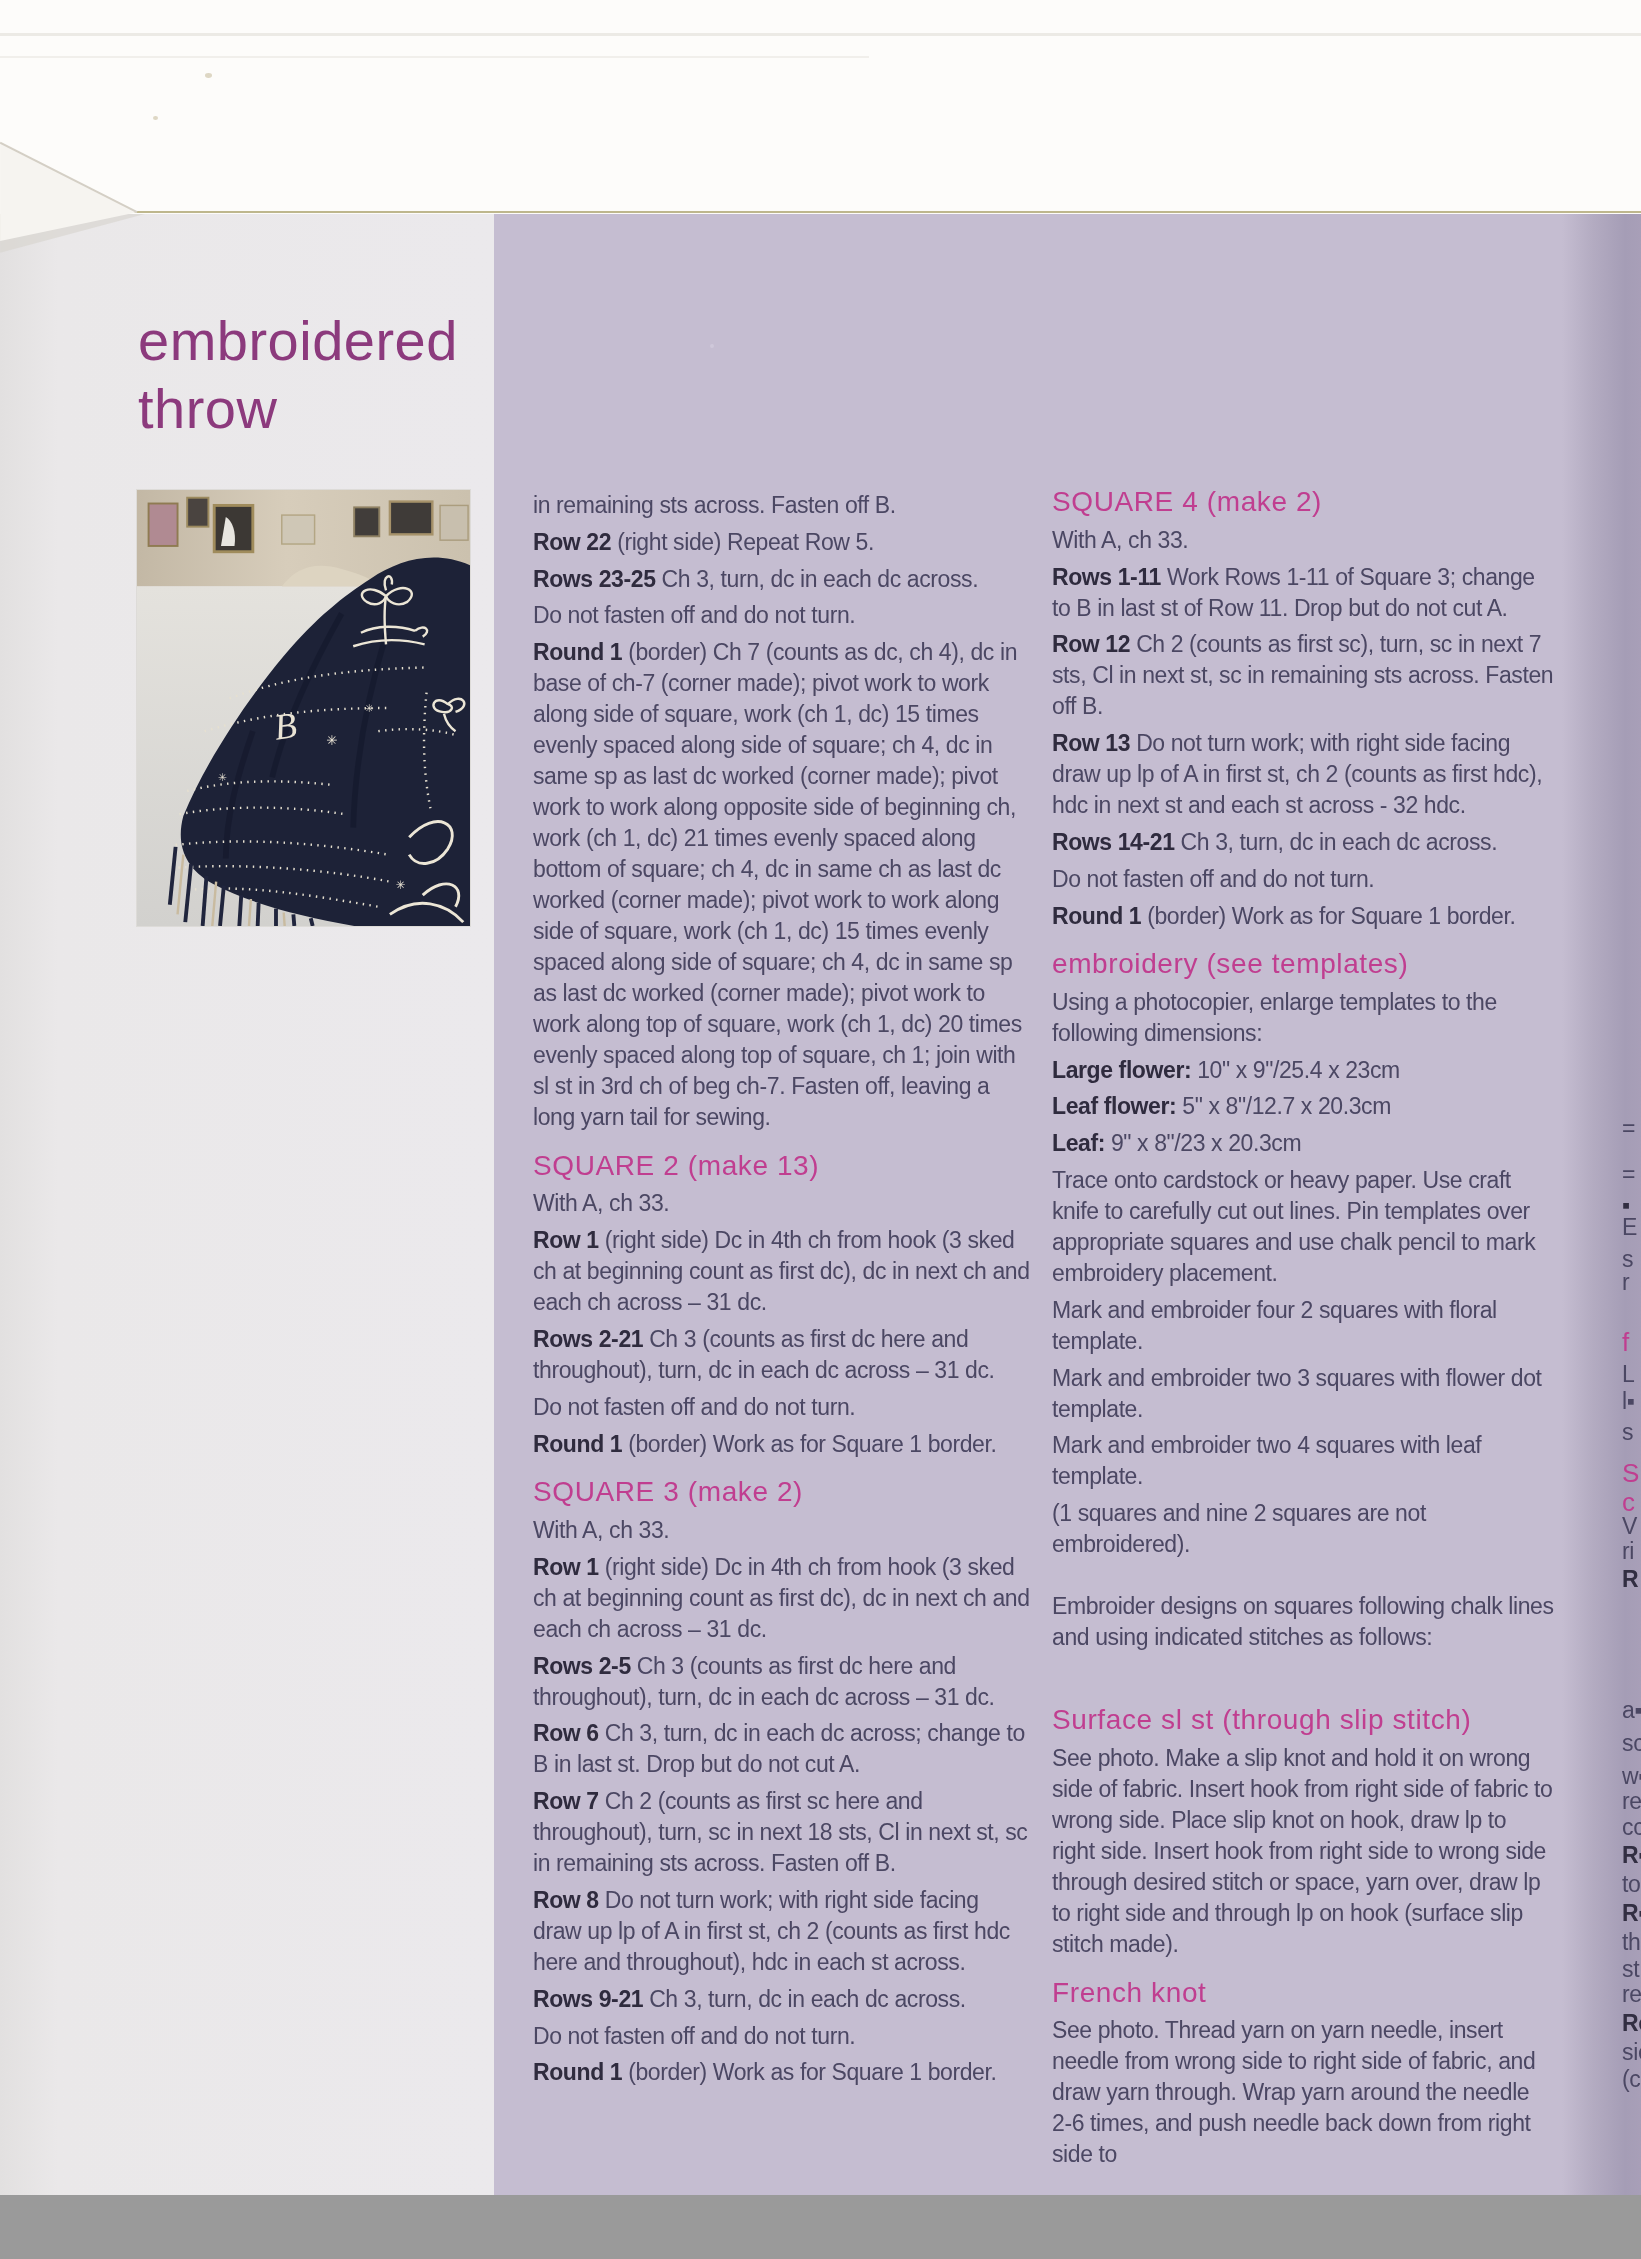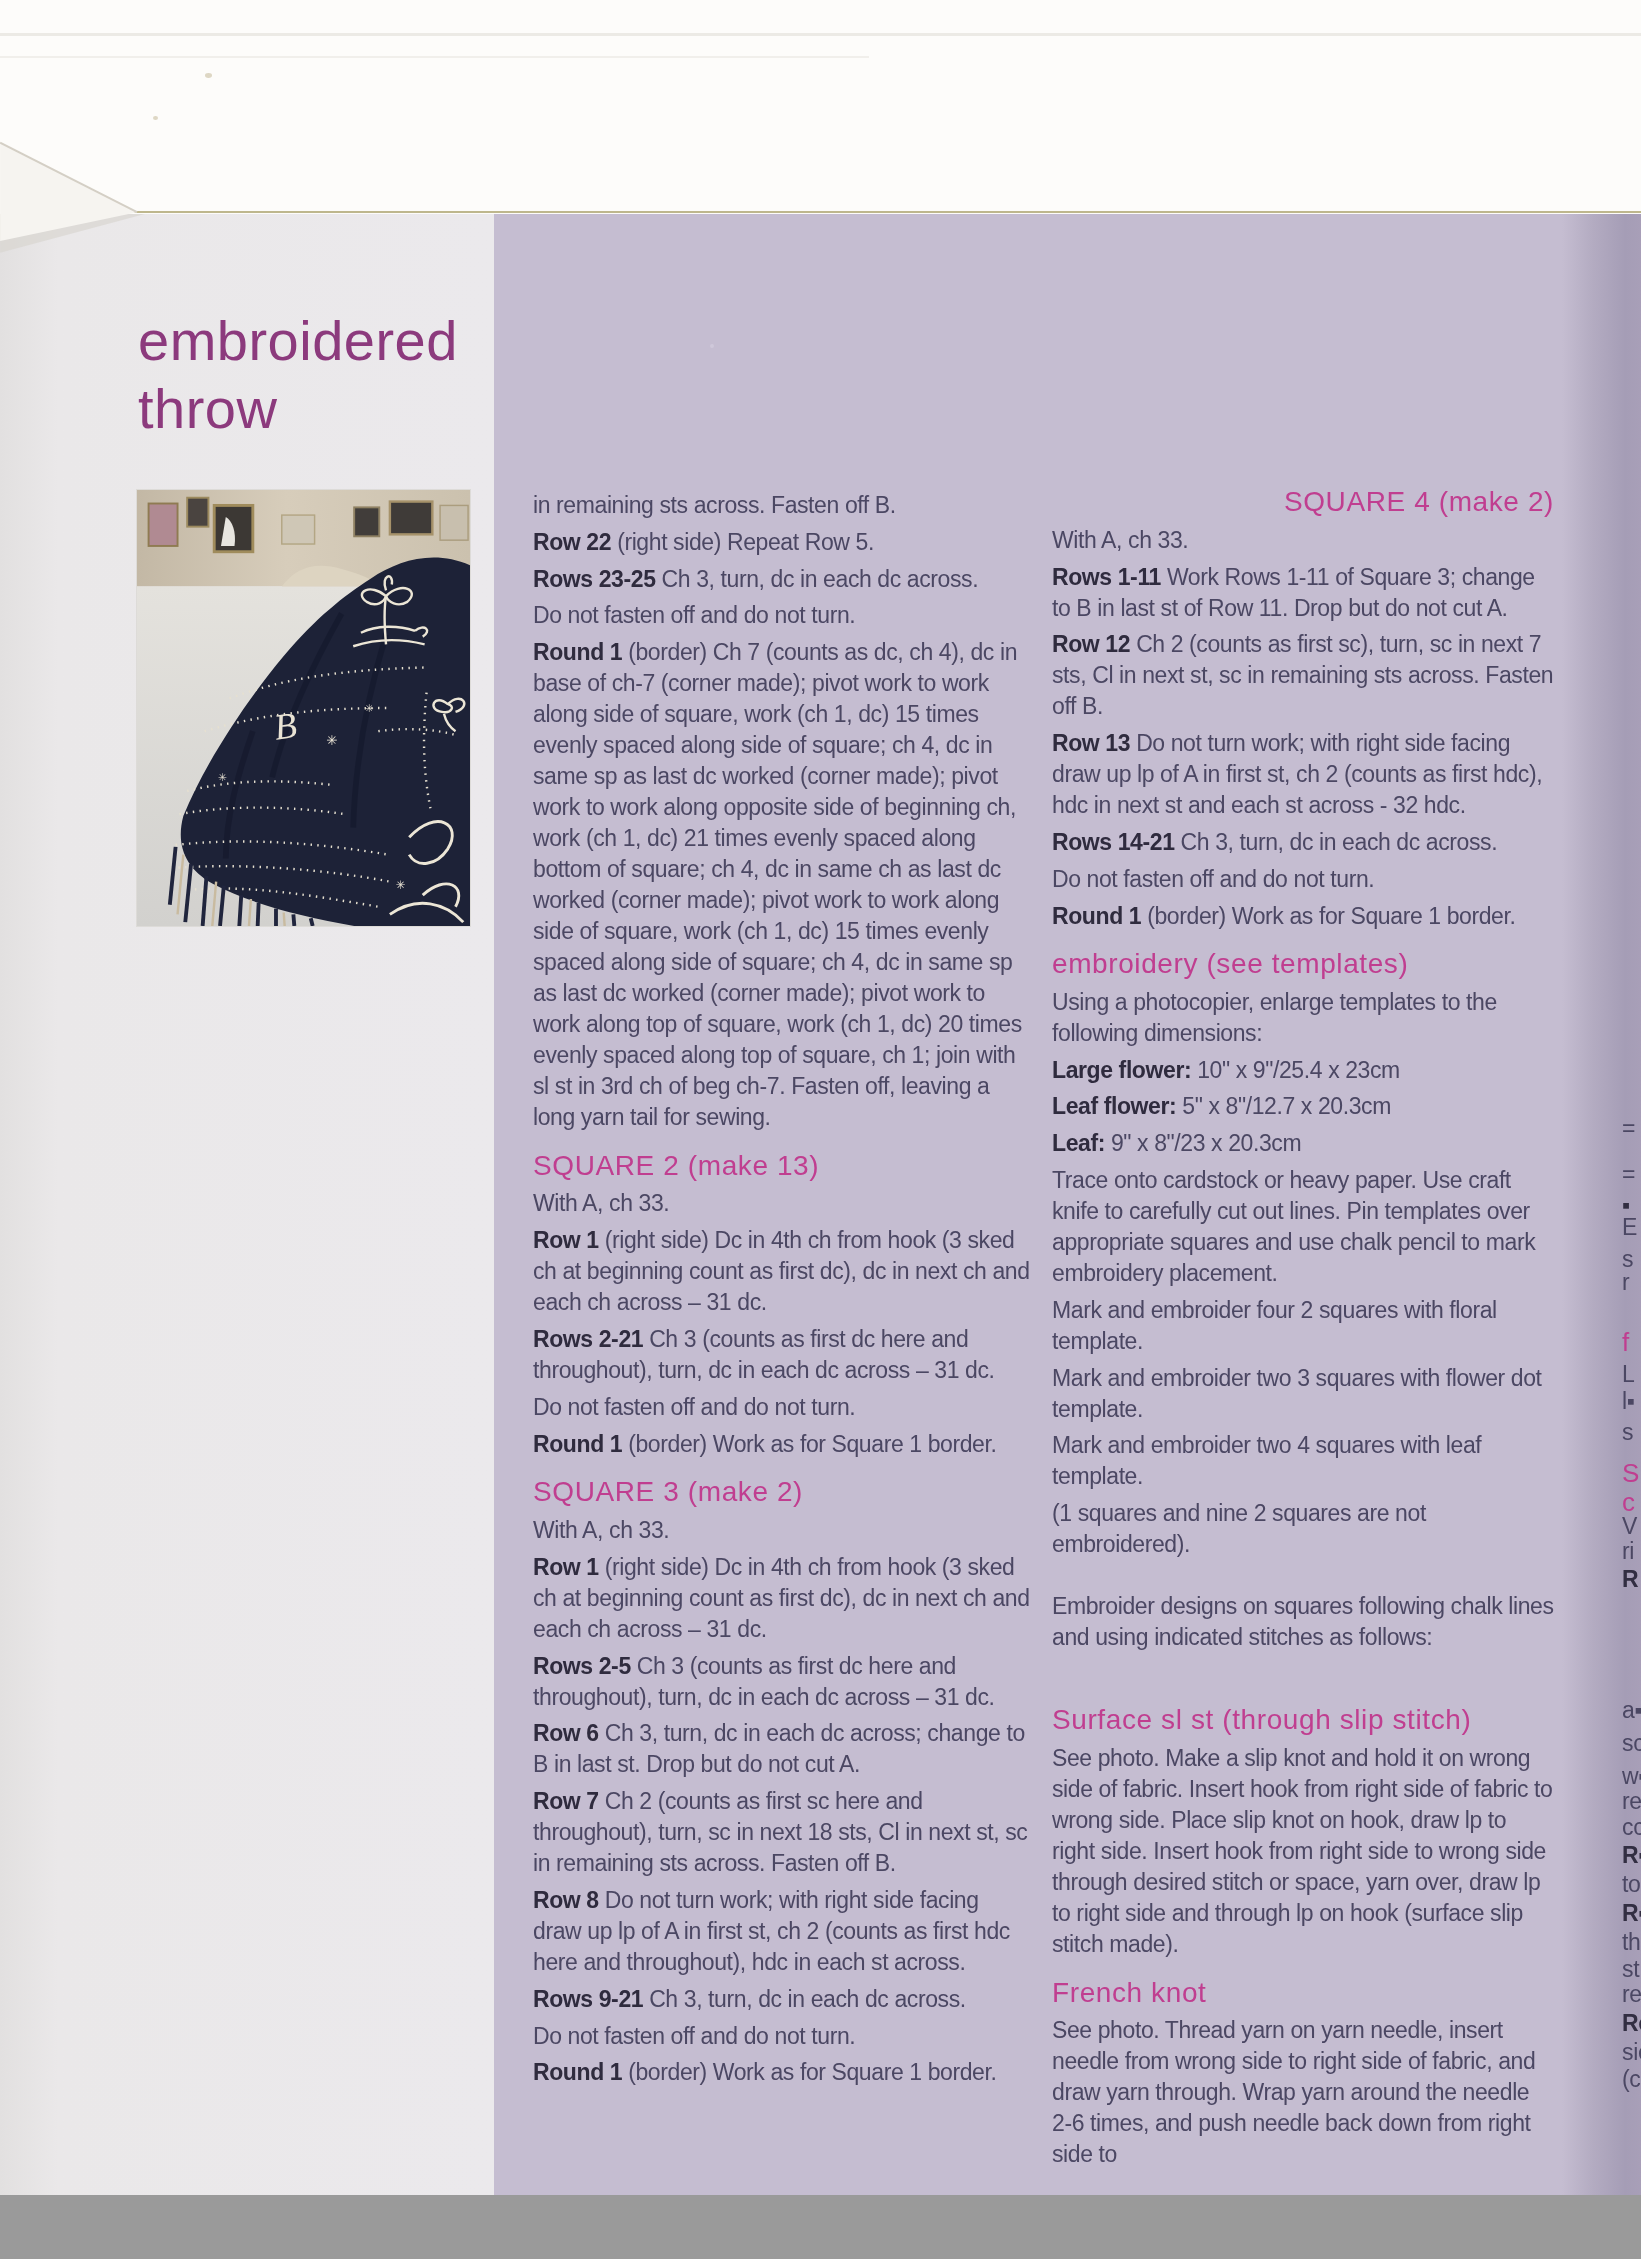--- a/index.html
+++ b/index.html
@@ -42,21 +42,21 @@
   
   .col{position:absolute;font-size:23px;line-height:31px;color:#4b4763;letter-spacing:-0.4px;}
   .col1{left:533px;top:490px;width:497px;}
   .col2{left:1052px;top:483px;width:502px;}
   .para{margin:0 0 5.8px 0;}
   .para b{font-weight:bold;color:#2f2b3e;}
   .heading{
     font-size:28px;line-height:37px;color:#c03e90;letter-spacing:0.6px;
     margin:13.5px 0 4.8px 0;
   }
-  .col > .heading:first-child{margin-top:0;text-align:right;}
+  .col > .heading:first-child{margin-top:0;}
   
   .footer{position:absolute;left:94px;top:2203px;white-space:nowrap;}
   .footer .pageno{font-size:27px;color:#4c4c50;margin-right:41px;}
   .footer .mag{font-size:32px;color:#5f6f7b;letter-spacing:1px;}
   .footer .bullet{font-size:27px;color:#3d4752;margin:0 9.7px 0 11.6px;}
   .footer .issue{font-family:"Liberation Serif",serif;font-size:22px;color:#1d4ed8;margin-left:8px;}
   .speck{position:absolute;border-radius:50%;background:#ded7c4;}
 </style>
 </head>
 <body>

